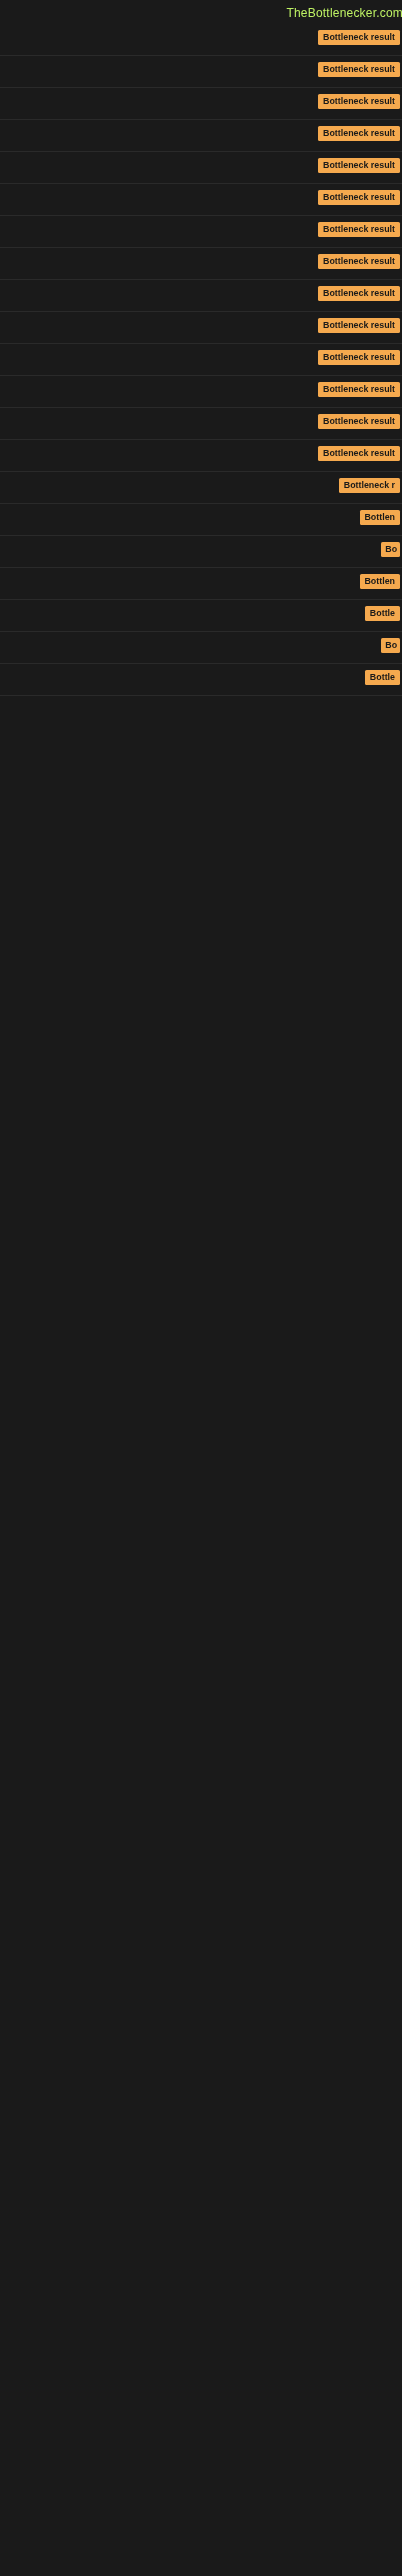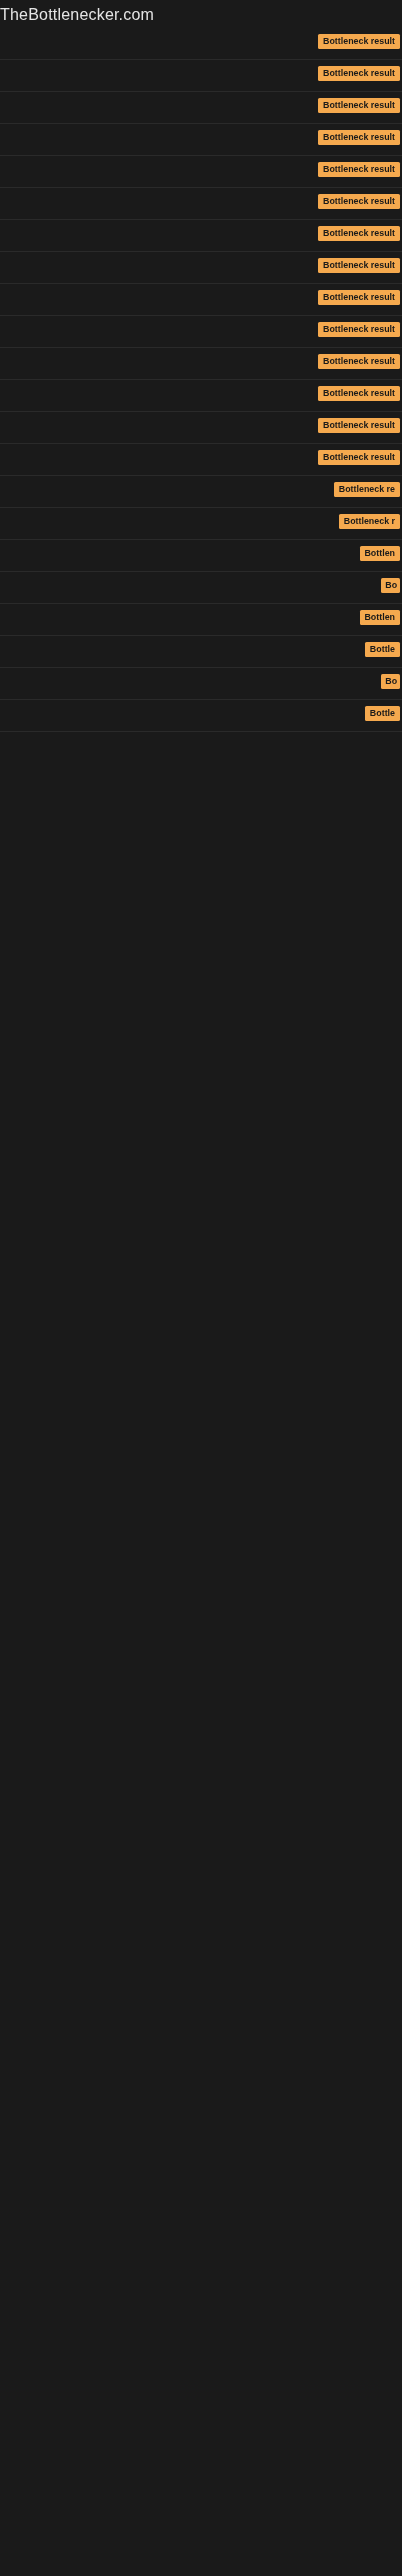--- a/index.html
+++ b/index.html
@@ -10,23 +10,23 @@
 
     body {
       width: 403px;
       min-height: 2576px;
       background-color: #1a1a1a;
       font-family: Arial, sans-serif;
       position: relative;
     }
 
     .site-title {
-      text-align: left;
-      color: #e5e5e5;
-      font-size: 16px;
+      text-align: right;
+      color: #bef264;
+      font-size: 12px;
       padding: 6.4px 0 3.2px 0;
       letter-spacing: 0.2px;
     }
 
     .bottleneck-item {
       display: inline-block;
       background-color: #f5a94e;
       color: #1a1a1a;
       font-size: 8.9px;
       font-weight: bold;
@@ -58,21 +58,20 @@
     <div class="row"><span class="bottleneck-item" style="max-width: 89px;">Bottleneck result</span></div>
     <div class="row"><span class="bottleneck-item" style="max-width: 89px;">Bottleneck result</span></div>
     <div class="row"><span class="bottleneck-item" style="max-width: 89px;">Bottleneck result</span></div>
     <div class="row"><span class="bottleneck-item" style="max-width: 89px;">Bottleneck result</span></div>
     <div class="row"><span class="bottleneck-item" style="max-width: 89px;">Bottleneck result</span></div>
     <div class="row"><span class="bottleneck-item" style="max-width: 89px;">Bottleneck result</span></div>
     <div class="row"><span class="bottleneck-item" style="max-width: 89px;">Bottleneck result</span></div>
     <div class="row"><span class="bottleneck-item" style="max-width: 89px;">Bottleneck result</span></div>
     <div class="row"><span class="bottleneck-item" style="max-width: 89px;">Bottleneck result</span></div>
     <div class="row"><span class="bottleneck-item" style="max-width: 89px;">Bottleneck result</span></div>
-    <div class="row"><span class="bottleneck-item" style="max-width: 66px;">Bottleneck re</span></div>
     <div class="row"><span class="bottleneck-item" style="max-width: 61px;">Bottleneck r</span></div>
     <div class="row"><span class="bottleneck-item" style="max-width: 44px;">Bottlen</span></div>
     <div class="row"><span class="bottleneck-item" style="max-width: 19.3px;">Bo</span></div>
     <div class="row"><span class="bottleneck-item" style="max-width: 44px;">Bottlen</span></div>
     <div class="row"><span class="bottleneck-item" style="max-width: 35px;">Bottle</span></div>
     <div class="row"><span class="bottleneck-item" style="max-width: 19.3px;">Bo</span></div>
     <div class="row"><span class="bottleneck-item" style="max-width: 35px;">Bottle</span></div>
   </div>
 
 

